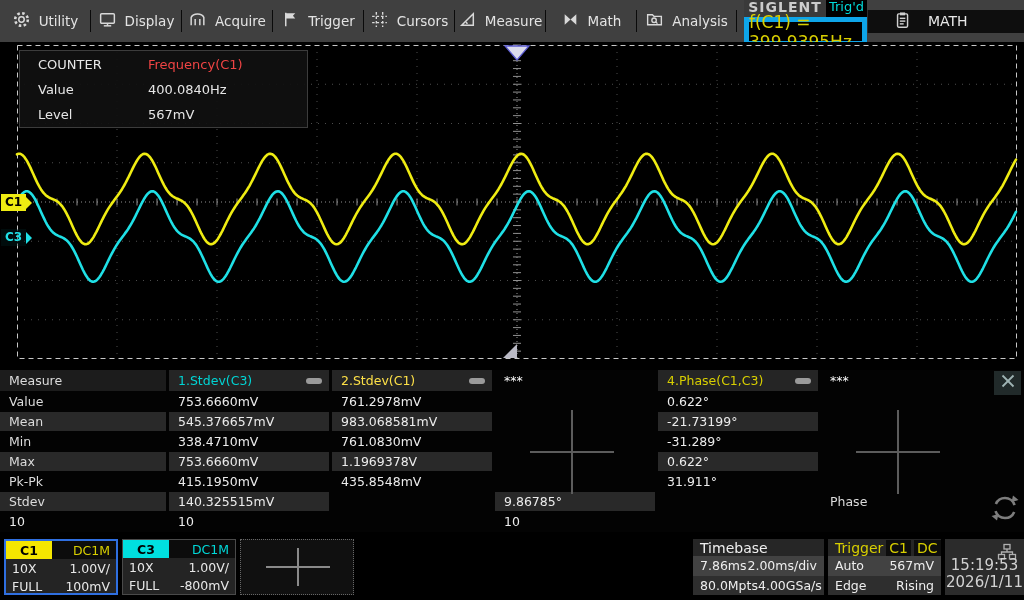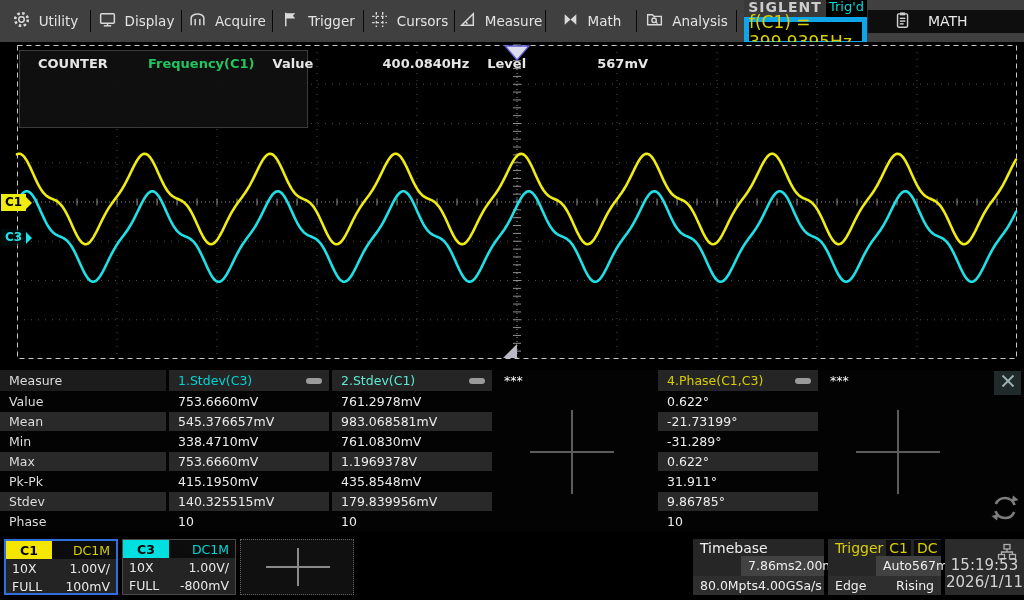--- a/index.html
+++ b/index.html
@@ -18,24 +18,24 @@
   .trigd{flex:1;color:#00d9d9;font-size:13px;display:flex;align-items:center;justify-content:center;}
   .lrow2{height:19px;border:5px solid #0ea5e9;color:#d8cf00;font-size:17px;
          display:flex;align-items:center;justify-content:center;}
   #mathbox{flex:1;background:#0e0e0e;border-left:1px solid #2e2e2e;display:flex;align-items:center;
            gap:16px;padding-left:24px;color:#e8e8e8;font-size:14px;}
 
   
   #scope{position:absolute;top:42px;left:0;width:1024px;height:326px;background:#000;}
   #scope-svg{position:absolute;left:0;top:0;}
   #counter{position:absolute;left:19px;top:8px;width:287px;height:76px;background:rgba(16,16,16,.93);
-           border:1px solid #3c3c3c;display:flex;flex-direction:row;justify-content:space-evenly;font-weight:bold;}
+           border:1px solid #3c3c3c;display:flex;flex-direction:column;justify-content:space-evenly;}
   .crow{display:flex;height:24px;align-items:center;font-size:13px;color:#e6e6e6;}
   .clab{width:110px;padding-left:18px;}
-  .cval.src{color:#22c55e;}
+  .cval.src{color:#ef4444;}
   .chip{position:absolute;left:1px;height:17px;line-height:17px;font-size:12px;font-weight:bold;padding:0 4px;}
   .chip .arr{position:absolute;right:-6px;top:2.5px;width:0;height:0;border-top:6px solid transparent;
              border-bottom:6px solid transparent;}
   .chip.c1m{top:152px;color:#000;}
   .chip.c3m{top:187px;background:rgba(0,30,30,.4);}
 
   
   #mtable{position:absolute;top:370px;left:0;width:1024px;height:162px;background:#030303;}
   #mtable-grid{position:absolute;left:0;top:0;display:grid;
                grid-template-columns:166px 160px 160px 160px 160px 160px;
@@ -70,21 +70,21 @@
   #ch1box{left:4px;} #ch3box{left:122px;} #chadd{left:240px;}
   .smallcross{position:absolute;left:25px;top:8px;width:64px;height:38px;}
   .smallcross::before{content:"";position:absolute;left:0;top:18px;width:64px;height:1.5px;background:#8a8a8a;}
   .smallcross::after{content:"";position:absolute;left:31px;top:0;width:1.5px;height:38px;background:#8a8a8a;}
   .panel{position:absolute;top:2px;height:56px;box-sizing:border-box;background:#262626;}
   #tbpanel{left:693px;width:131px;}
   #trpanel{left:828px;width:113px;}
   .phead{height:17px;font-size:14px;color:#efefef;display:flex;align-items:center;padding:0 7px;}
   .prow{height:19.5px;display:flex;justify-content:space-between;align-items:center;padding:0 7px;
         font-size:12.5px;color:#eeeeee;background:#2e2e2e;}
-  .prow.light{background:#424242;margin-left:48px;}
+  .prow.light{background:#424242;}
   .phead.trighead{justify-content:flex-start;padding-right:3px;}
   .phead.trighead .tspacer{flex:1;}
   .chipd{background:#0d0d0d;padding:0 3px;margin-left:3px;}
   .y{color:#d8cf00;}
   #clockpanel{left:945px;width:79px;top:2px;height:56px;position:absolute;background:#2b2b2b;
               color:#d2d2d2;font-size:15px;text-align:center;}
   #clockpanel .time{position:absolute;bottom:21px;width:100%;}
   #clockpanel .date{position:absolute;bottom:4px;width:100%;}
   #netsvg{position:absolute;top:4px;right:7px;}
 </style>
@@ -318,21 +318,21 @@
   </div>
 
   <div id="mtable">
     <div id="mtable-grid">
         <div class="mcell mhead mlabel">Measure</div>
         <div class="mcell mhead filled">
           <span class="slot-label" style="color: rgb(0, 212, 212);">1.Stdev(C3)</span>
           <div class="minus-chip"></div>
         </div>
         <div class="mcell mhead filled">
-          <span class="slot-label" style="color: #5eead4;">2.Stdev(C1)</span>
+          <span class="slot-label" style="color: #fde047;">2.Stdev(C1)</span>
           <div class="minus-chip"></div>
         </div>
         <div class="mcell mhead">
           <span class="slot-label" style="color: rgb(255, 255, 255);">***</span>
         </div>
         <div class="mcell mhead filled">
           <span class="slot-label" style="color: rgb(216, 207, 0);">4.Phase(C1,C3)</span>
           <div class="minus-chip"></div>
         </div>
         <div class="mcell mhead">
@@ -363,21 +363,20 @@
         <div class="mcell mval alt">0.622°</div>
         <div class="mcell mval"></div>
         <div class="mcell mlabel">Pk-Pk</div>
         <div class="mcell mval">415.1950mV</div>
         <div class="mcell mval">435.8548mV</div>
         <div class="mcell mval"></div>
         <div class="mcell mval">31.911°</div>
         <div class="mcell mval"></div>
         <div class="mcell mlabel alt">Stdev</div>
         <div class="mcell mval alt">140.325515mV</div>
-        <div class="mcell mval alt">179.839956mV</div>
         <div class="mcell mval"></div>
         <div class="mcell mval alt">9.86785°</div>
         <div class="mcell mval"></div>
         <div class="mcell mlabel">Phase</div>
         <div class="mcell mval">10</div>
         <div class="mcell mval">10</div>
         <div class="mcell mval"></div>
         <div class="mcell mval">10</div>
         <div class="mcell mval"></div>
       </div>

